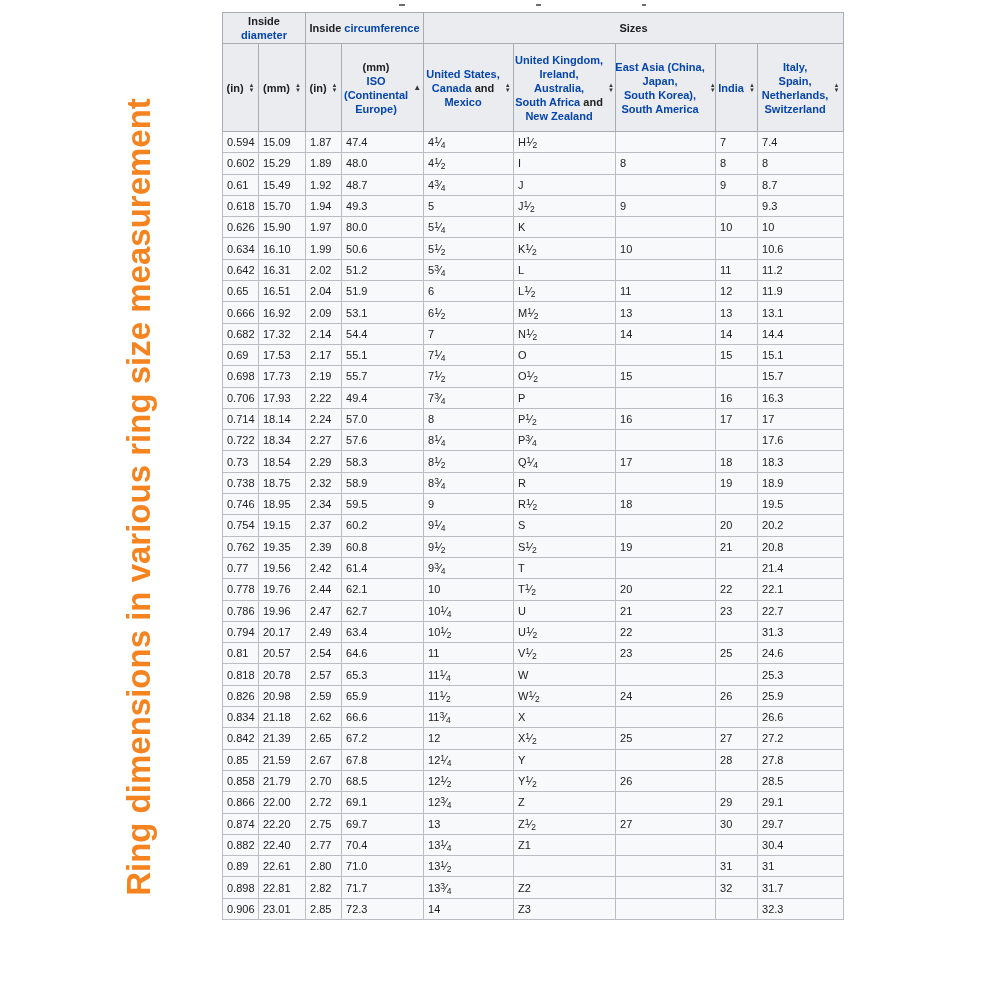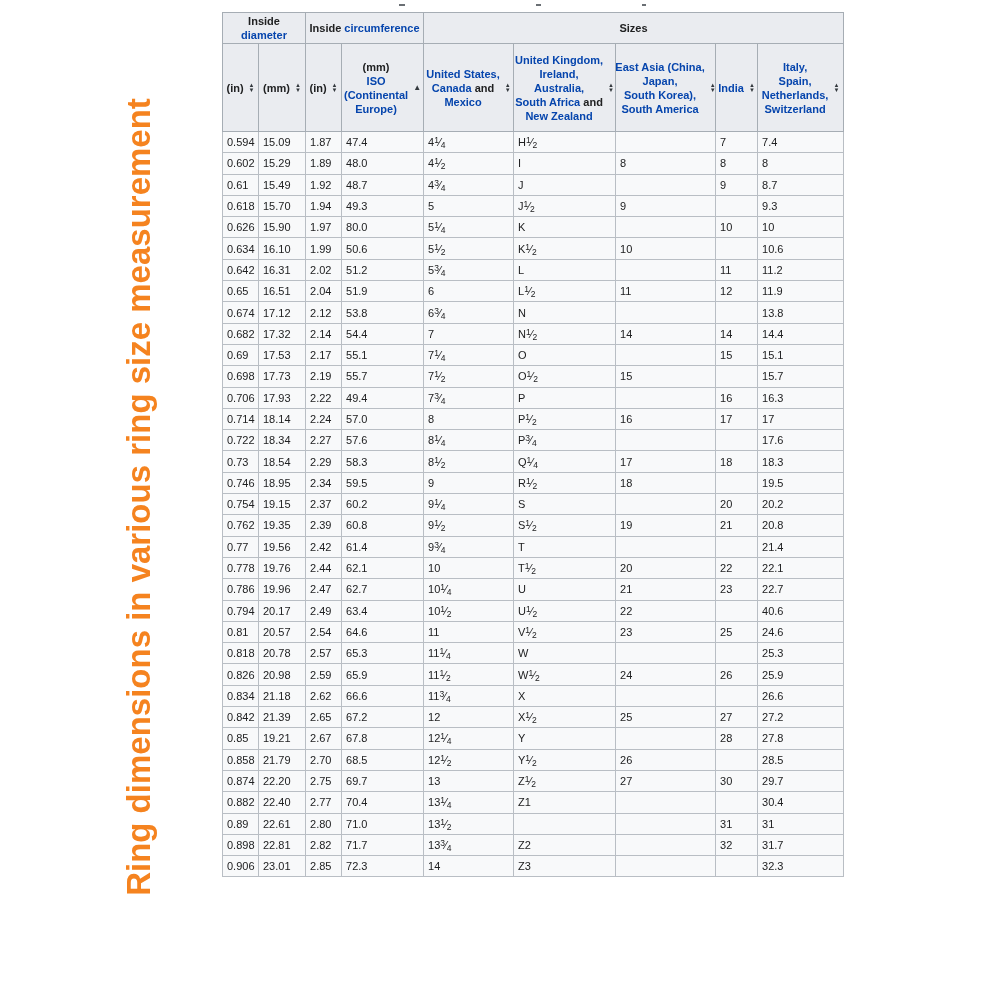--- a/index.html
+++ b/index.html
@@ -273,29 +273,29 @@
           <td>16.51</td>
           <td>2.04</td>
           <td>51.9</td>
           <td>6</td>
           <td>L<span class="fr"><sup>1</sup>⁄<sub>2</sub></span></td>
           <td>11</td>
           <td>12</td>
           <td>11.9</td>
         </tr>
         <tr>
-          <td>0.674</td>
-          <td>17.12</td>
-          <td>2.12</td>
-          <td>53.8</td>
-          <td>6<span class="fr"><sup>3</sup>⁄<sub>4</sub></span></td>
-          <td>N</td>
-          <td></td>
-          <td></td>
-          <td>13.8</td>
+          <td>0.666</td>
+          <td>16.92</td>
+          <td>2.09</td>
+          <td>53.1</td>
+          <td>6<span class="fr"><sup>1</sup>⁄<sub>2</sub></span></td>
+          <td>M<span class="fr"><sup>1</sup>⁄<sub>2</sub></span></td>
+          <td>13</td>
+          <td>13</td>
+          <td>13.1</td>
         </tr>
         <tr>
           <td>0.682</td>
           <td>17.32</td>
           <td>2.14</td>
           <td>54.4</td>
           <td>7</td>
           <td>N<span class="fr"><sup>1</sup>⁄<sub>2</sub></span></td>
           <td>14</td>
           <td>14</td>
@@ -361,20 +361,31 @@
           <td>18.54</td>
           <td>2.29</td>
           <td>58.3</td>
           <td>8<span class="fr"><sup>1</sup>⁄<sub>2</sub></span></td>
           <td>Q<span class="fr"><sup>1</sup>⁄<sub>4</sub></span></td>
           <td>17</td>
           <td>18</td>
           <td>18.3</td>
         </tr>
         <tr>
+          <td>0.738</td>
+          <td>18.75</td>
+          <td>2.32</td>
+          <td>58.9</td>
+          <td>8<span class="fr"><sup>3</sup>⁄<sub>4</sub></span></td>
+          <td>R</td>
+          <td></td>
+          <td>19</td>
+          <td>18.9</td>
+        </tr>
+        <tr>
           <td>0.746</td>
           <td>18.95</td>
           <td>2.34</td>
           <td>59.5</td>
           <td>9</td>
           <td>R<span class="fr"><sup>1</sup>⁄<sub>2</sub></span></td>
           <td>18</td>
           <td></td>
           <td>19.5</td>
         </tr>
@@ -435,21 +446,21 @@
         </tr>
         <tr>
           <td>0.794</td>
           <td>20.17</td>
           <td>2.49</td>
           <td>63.4</td>
           <td>10<span class="fr"><sup>1</sup>⁄<sub>2</sub></span></td>
           <td>U<span class="fr"><sup>1</sup>⁄<sub>2</sub></span></td>
           <td>22</td>
           <td></td>
-          <td>40.6</td>
+          <td>31.3</td>
         </tr>
         <tr>
           <td>0.81</td>
           <td>20.57</td>
           <td>2.54</td>
           <td>64.6</td>
           <td>11</td>
           <td>V<span class="fr"><sup>1</sup>⁄<sub>2</sub></span></td>
           <td>23</td>
           <td>25</td>
@@ -494,39 +505,50 @@
           <td>2.65</td>
           <td>67.2</td>
           <td>12</td>
           <td>X<span class="fr"><sup>1</sup>⁄<sub>2</sub></span></td>
           <td>25</td>
           <td>27</td>
           <td>27.2</td>
         </tr>
         <tr>
           <td>0.85</td>
-          <td>19.21</td>
+          <td>21.59</td>
           <td>2.67</td>
           <td>67.8</td>
           <td>12<span class="fr"><sup>1</sup>⁄<sub>4</sub></span></td>
           <td>Y</td>
           <td></td>
           <td>28</td>
           <td>27.8</td>
         </tr>
         <tr>
           <td>0.858</td>
           <td>21.79</td>
           <td>2.70</td>
           <td>68.5</td>
           <td>12<span class="fr"><sup>1</sup>⁄<sub>2</sub></span></td>
           <td>Y<span class="fr"><sup>1</sup>⁄<sub>2</sub></span></td>
           <td>26</td>
           <td></td>
           <td>28.5</td>
+        </tr>
+        <tr>
+          <td>0.866</td>
+          <td>22.00</td>
+          <td>2.72</td>
+          <td>69.1</td>
+          <td>12<span class="fr"><sup>3</sup>⁄<sub>4</sub></span></td>
+          <td>Z</td>
+          <td></td>
+          <td>29</td>
+          <td>29.1</td>
         </tr>
         <tr>
           <td>0.874</td>
           <td>22.20</td>
           <td>2.75</td>
           <td>69.7</td>
           <td>13</td>
           <td>Z<span class="fr"><sup>1</sup>⁄<sub>2</sub></span></td>
           <td>27</td>
           <td>30</td>

